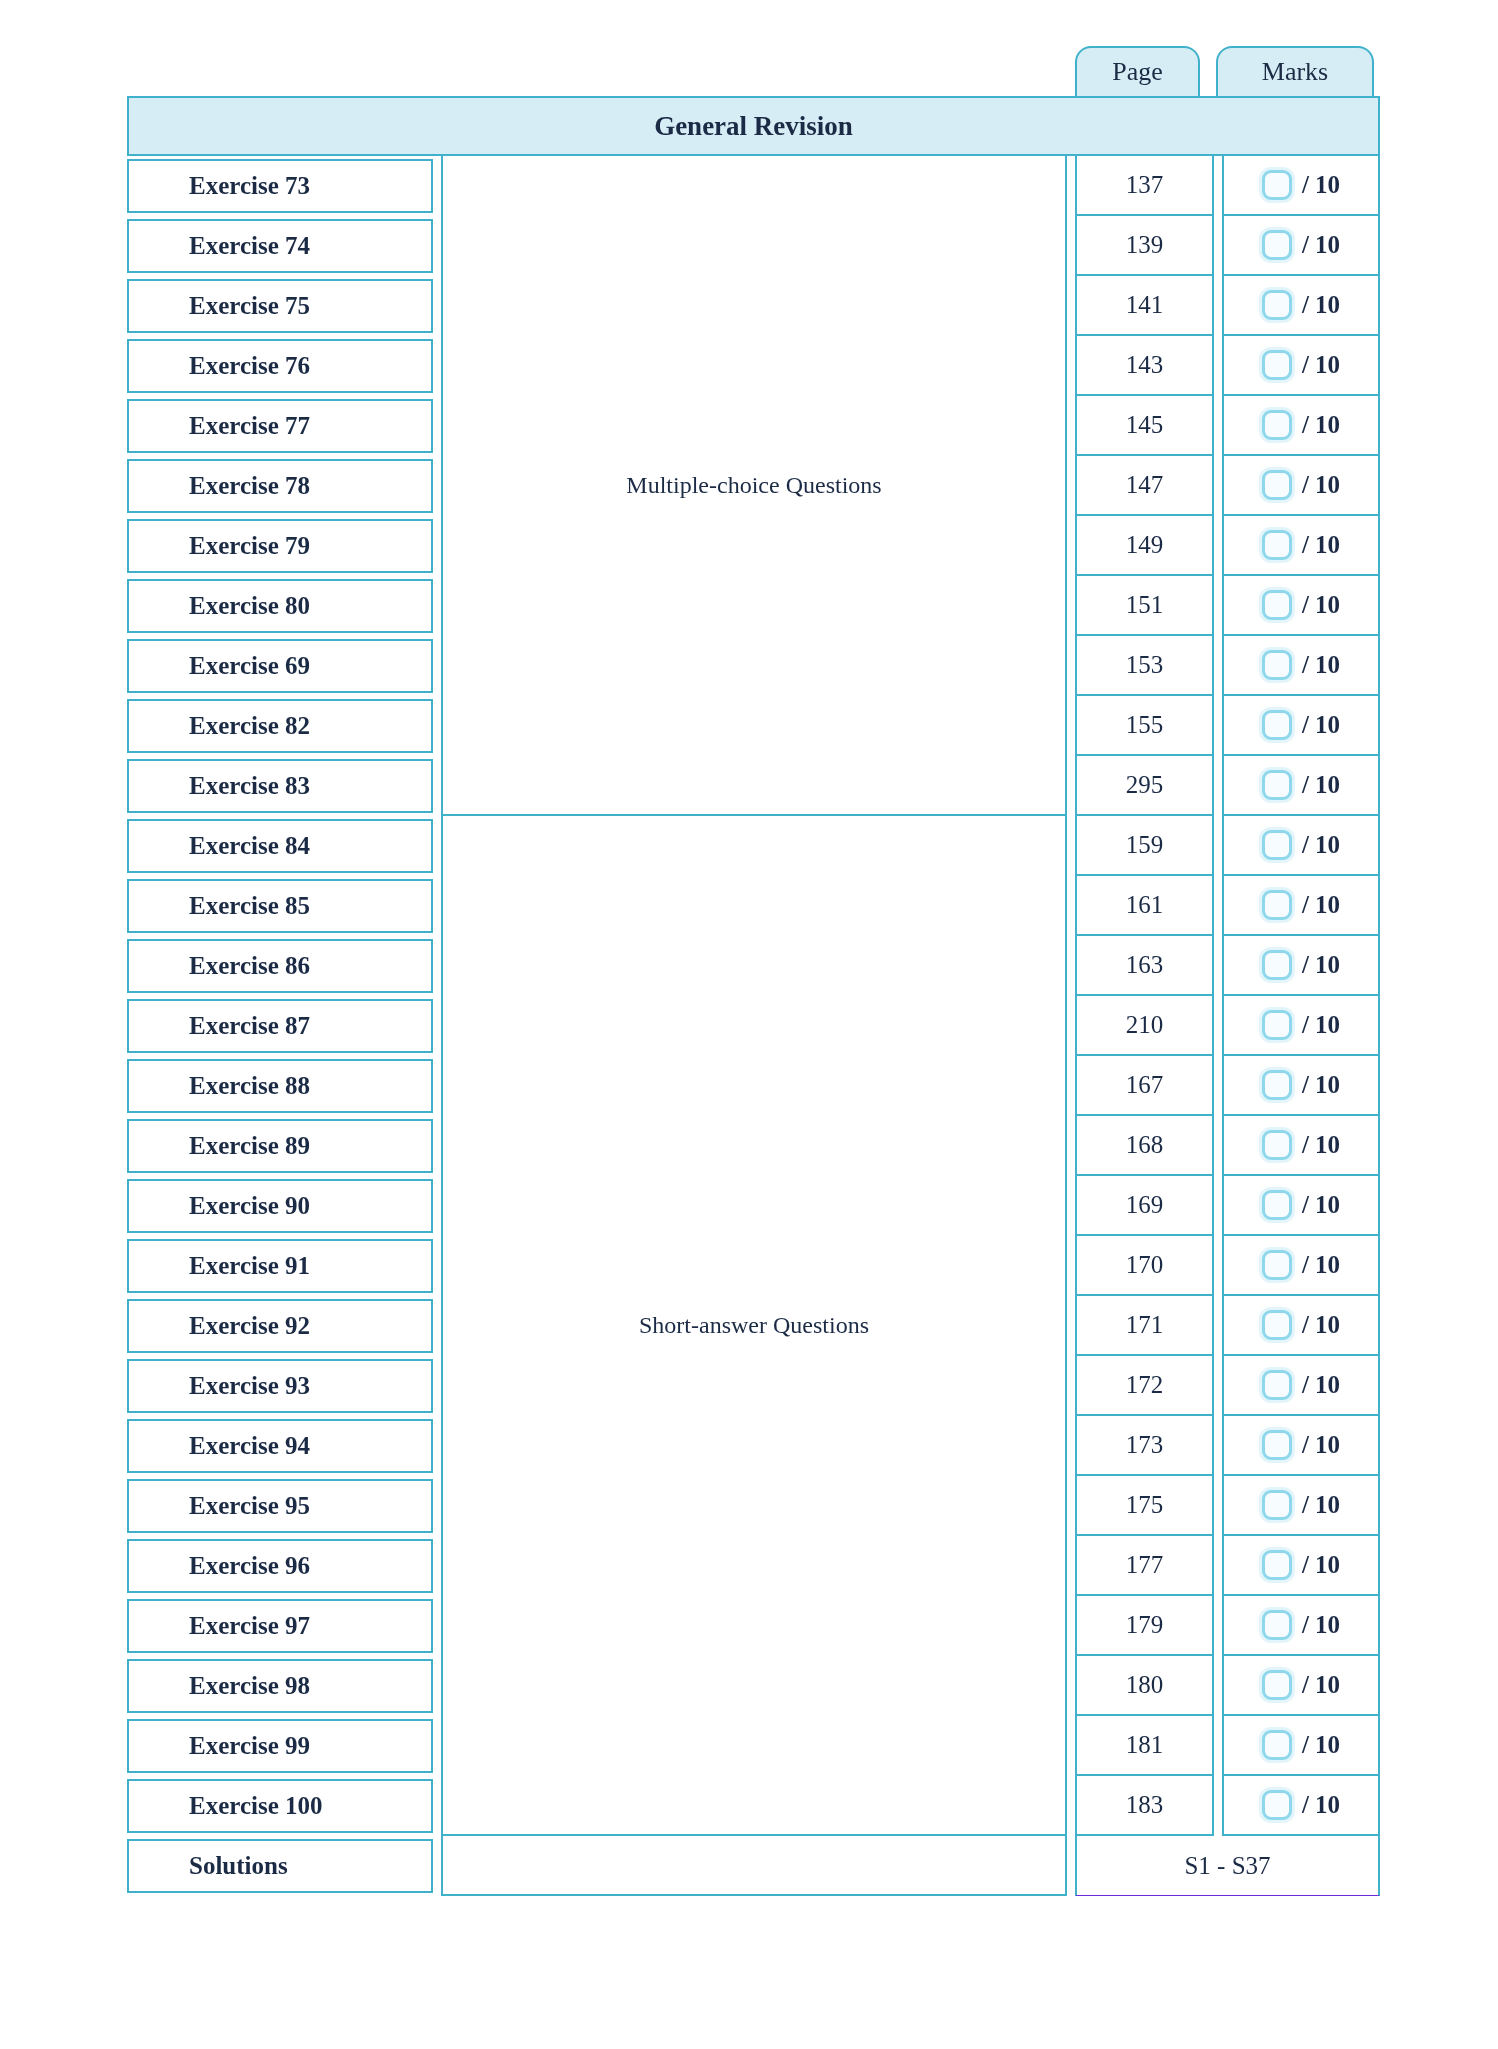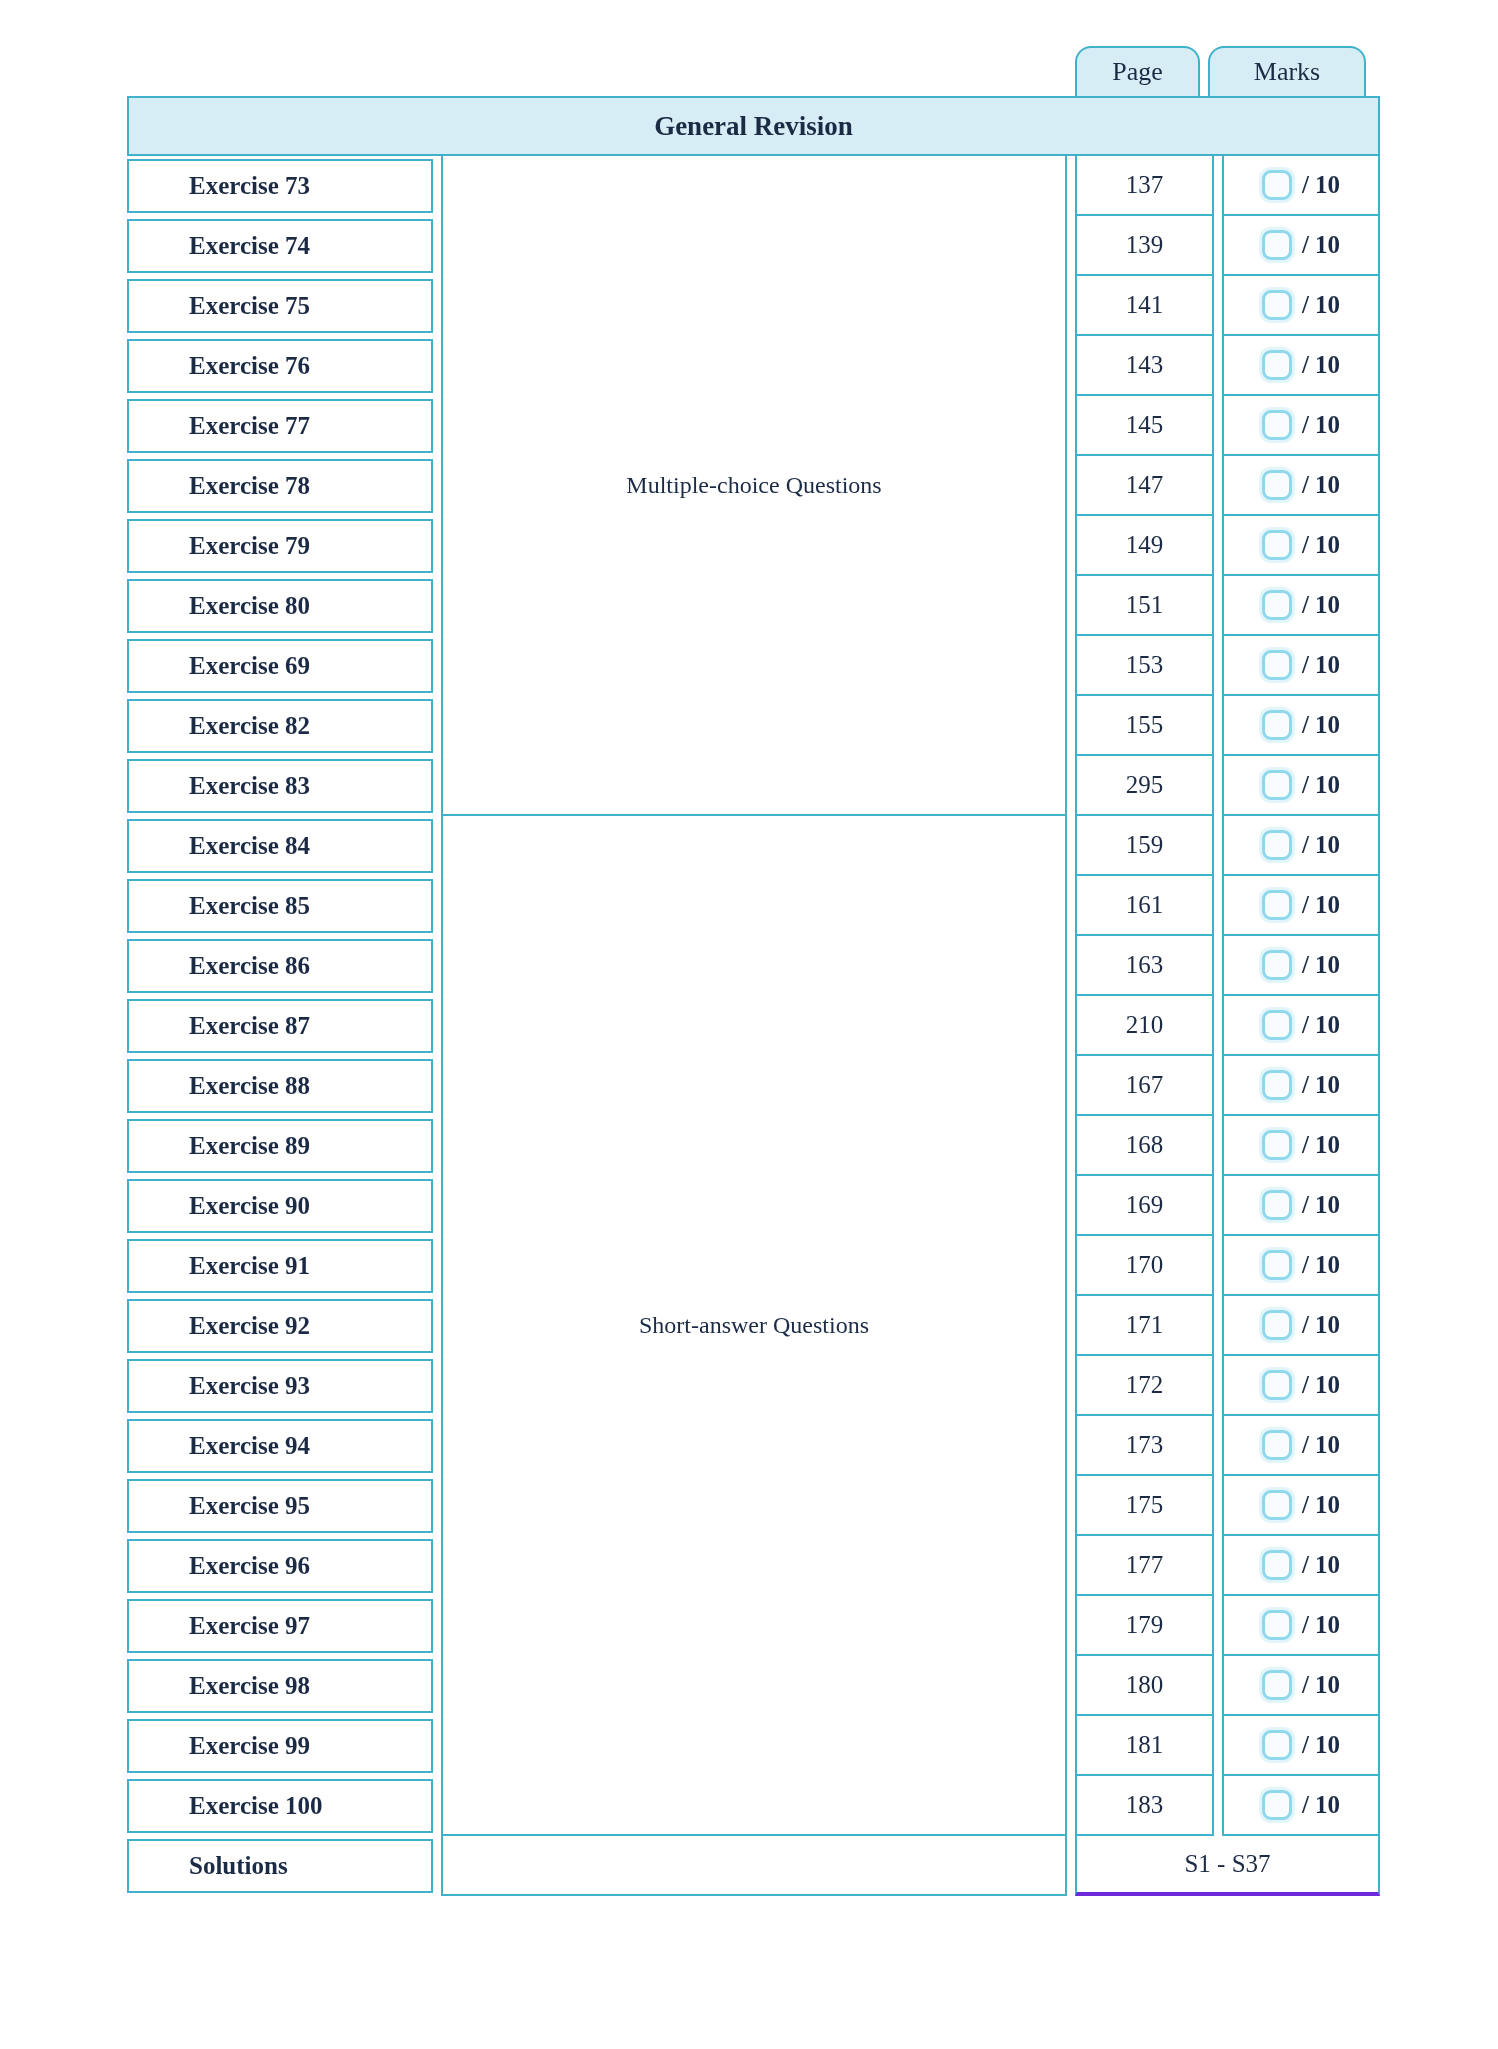--- a/index.html
+++ b/index.html
@@ -27,21 +27,21 @@
   .tab {
     background: #d7edf6;
     border: 2px solid #3fb1ca;
     border-bottom: none;
     border-radius: 16px 16px 0 0;
     display: flex;
     align-items: center;
     justify-content: center;
     font-size: 26px;
   }
-  .tab-page  { width: 125px; margin-right: 8px; justify-content: center; }
+  .tab-page  { width: 125px; margin-right: 16px; justify-content: center; }
   .tab-marks { width: 158px; }
 
   
   .grid {
     display: grid;
     grid-template-columns: 306px 626px 139px 158px;
     column-gap: 8px;
     grid-auto-rows: 60px;
   }
   .title-row {
@@ -104,21 +104,21 @@
     border: 3px solid #8fd8ec;
     border-radius: 9px;
     background: #f7fcfe;
     box-shadow: 0 0 0 3px rgba(141, 216, 236, 0.25);
     flex: 0 0 auto;
   }
   .solutions-pages {
     grid-column: 3 / 5;
     border-left: 2px solid #3fb1ca;
     border-right: 2px solid #3fb1ca;
-    border-bottom: 4px solid #6d28d9;
+    border-bottom: 1px solid #6d28d9;
     display: flex;
     align-items: center;
     justify-content: center;
     font-size: 25px;
   }
 </style>
 </head>
 <body>
 
 <div class="sheet">

